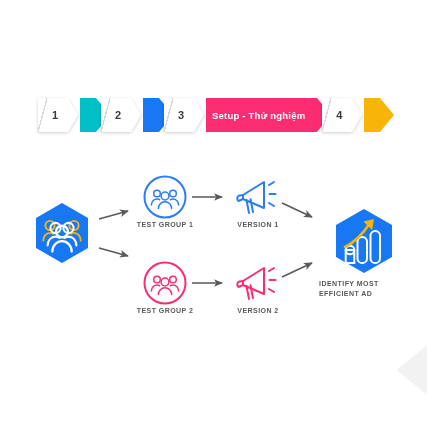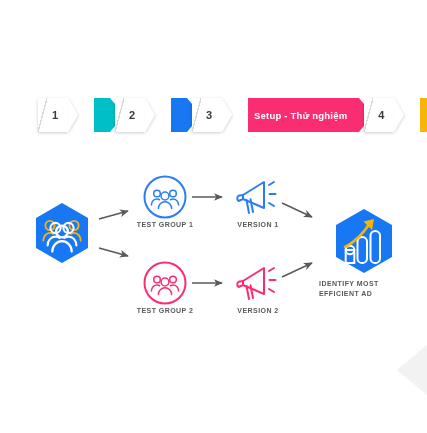--- a/index.html
+++ b/index.html
@@ -106,21 +106,21 @@
         #d8d8d8 46%, #d8d8d8 54%,
         transparent 54%, transparent 100%);
   }
   
   .step-body {
     position: relative;
     height: 34px;
     display: flex;
     align-items: center;
     justify-content: center;
-    margin-left: 26px;
+    margin-left: 12px;
     padding: 0 2px;
     box-sizing: border-box;
     font-size: 9.5px;
     font-weight: bold;
     color: #ffffff;
     letter-spacing: 0.2px;
     white-space: nowrap;
     z-index: 1;
   }
   .step-body::after {

